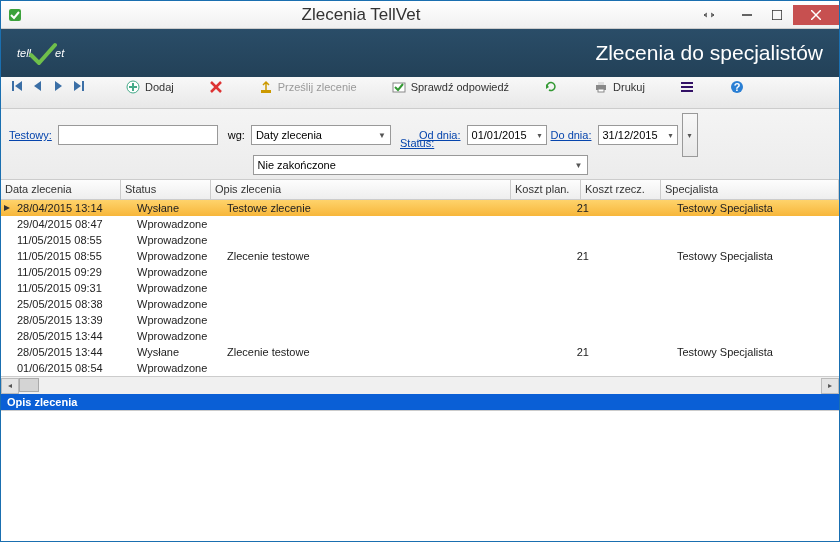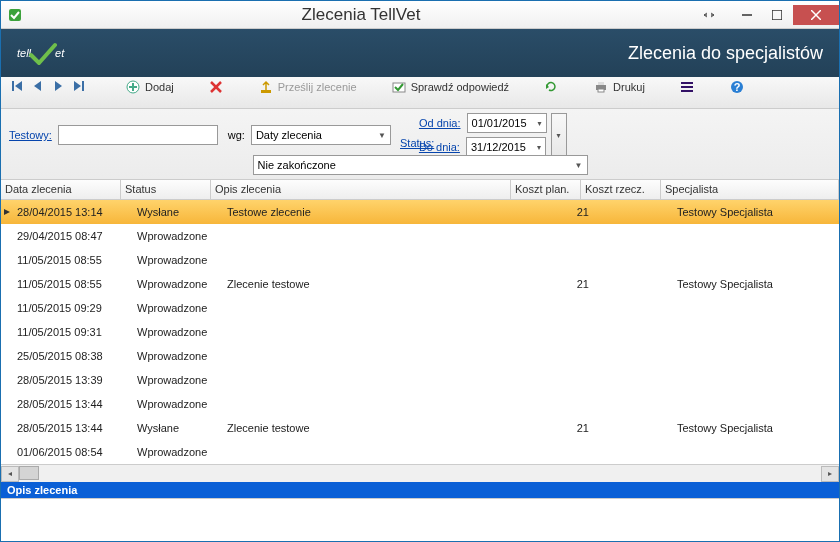--- a/index.html
+++ b/index.html
@@ -9,21 +9,21 @@
   .titlebar .app-icon { width: 16px; height: 16px; margin-right: 6px; }
   .titlebar .title { flex: 1; text-align: center; color: #333; font-size: 17px; }
   .titlebar .win-controls { display: flex; }
   .titlebar .win-btn { width: 28px; height: 20px; display: flex; align-items: center; justify-content: center; color: #333; cursor: pointer; margin-left: 2px; }
   .titlebar .win-btn.resize { margin-right: 8px; }
   .titlebar .win-btn.close { width: 46px; height: 20px; background: #c75050; color: #fff; }
   .titlebar .win-btn svg { display: block; }
   
   .header-brand { height: 48px; background: linear-gradient(#2a4d68, #234158); display: flex; align-items: center; padding: 0 16px; color: #fff; justify-content: space-between; }
   .header-brand .logo { font-size: 24px; font-weight: normal; font-style: italic; display: flex; align-items: center; justify-content: center; }
-  .header-brand .subtitle { font-size: 18px; font-weight: normal; }
+  .header-brand .subtitle { font-size: 21px; font-weight: normal; }
   
   .toolbar { height: 32px; background: linear-gradient(#f8f8f8, #e8e8e8); border-bottom: 1px solid #ccc; display: flex; align-items: flex-start; padding: 0 8px; gap: 6px; }
   .toolbar .nav-group { display: flex; gap: 2px; margin-right: 10px; }
   .toolbar .nav-btn { width: 18px; height: 18px; display: flex; align-items: center; justify-content: center; cursor: pointer; }
   .toolbar .tb-btn { display: flex; align-items: center; gap: 4px; padding: 2px 6px; cursor: pointer; color: #333; border-radius: 2px; }
   .toolbar .tb-sep { width: 10px; }
   .toolbar .tb-btn.disabled { color: #999; }
   .toolbar .icon16 { width: 16px; height: 16px; display: inline-flex; align-items: center; justify-content: center; }
   
   .filter-bar { background: linear-gradient(#f4f4f4, #ececec); padding: 4px 8px; border-bottom: 1px solid #ccc; display: flex; flex-direction: column; gap: 4px; }
@@ -31,29 +31,29 @@
   .filter-row label { color: #0645ad; text-decoration: underline; cursor: pointer; min-width: 40px; }
   .filter-row .input { border: 1px solid #999; background: #fff; height: 20px; padding: 0 4px; }
   .filter-row .search-input { width: 160px; }
   .filter-row .wg-label { margin-left: 4px; }
   .filter-row .combo { width: 140px; display: flex; align-items: center; justify-content: space-between; }
   .filter-row .status-combo { width: 335px; display: flex; align-items: center; justify-content: space-between; }
   .filter-row .date-label { margin-left: 22px; color: #0645ad; text-decoration: underline; }
   .filter-row .date-picker { width: 80px; display: flex; align-items: center; justify-content: space-between; }
   .filter-row .date-dropdown { width: 16px; height: 44px; background: linear-gradient(#f8f8f8,#e8e8e8); border: 1px solid #999; display: flex; align-items: center; justify-content: center; cursor: pointer; }
   .date-block { display: flex; align-items: stretch; gap: 0; }
-  .date-cols { display: flex; flex-direction: column; gap: 4px; }
+  .date-cols { display: flex; flex-direction: row; gap: 4px; }
   .date-cols .dr { display: flex; align-items: center; gap: 6px; }
   .chev { font-size: 8px; color: #555; }
   
   .table-wrap { position: relative; }
   .table-header { display: flex; background: linear-gradient(#fdfdfd, #eee); border-bottom: 1px solid #ccc; height: 20px; }
   .th { padding: 3px 4px; border-right: 1px solid #ccc; color: #333; overflow: hidden; white-space: nowrap; }
   .tbody { }
-  .tr { display: flex; height: 24px; align-items: center; }
+  .tr { display: flex; height: 16px; align-items: center; }
   .tr.sel { background: linear-gradient(#ffd36b, #f7b63a); }
   .td { padding: 1px 4px; overflow: hidden; white-space: nowrap; color: #222; }
   .tr .row-marker { width: 12px; display: flex; align-items: center; justify-content: center; }
   .col-date   { width: 120px; }
   .col-status { width: 90px; }
   .col-desc   { width: 300px; }
   .col-kp     { width: 70px; text-align: right; }
   .col-kr     { width: 80px; text-align: right; }
   .col-spec   { width: 150px; }
   .th.col-spec { flex: 1; }

